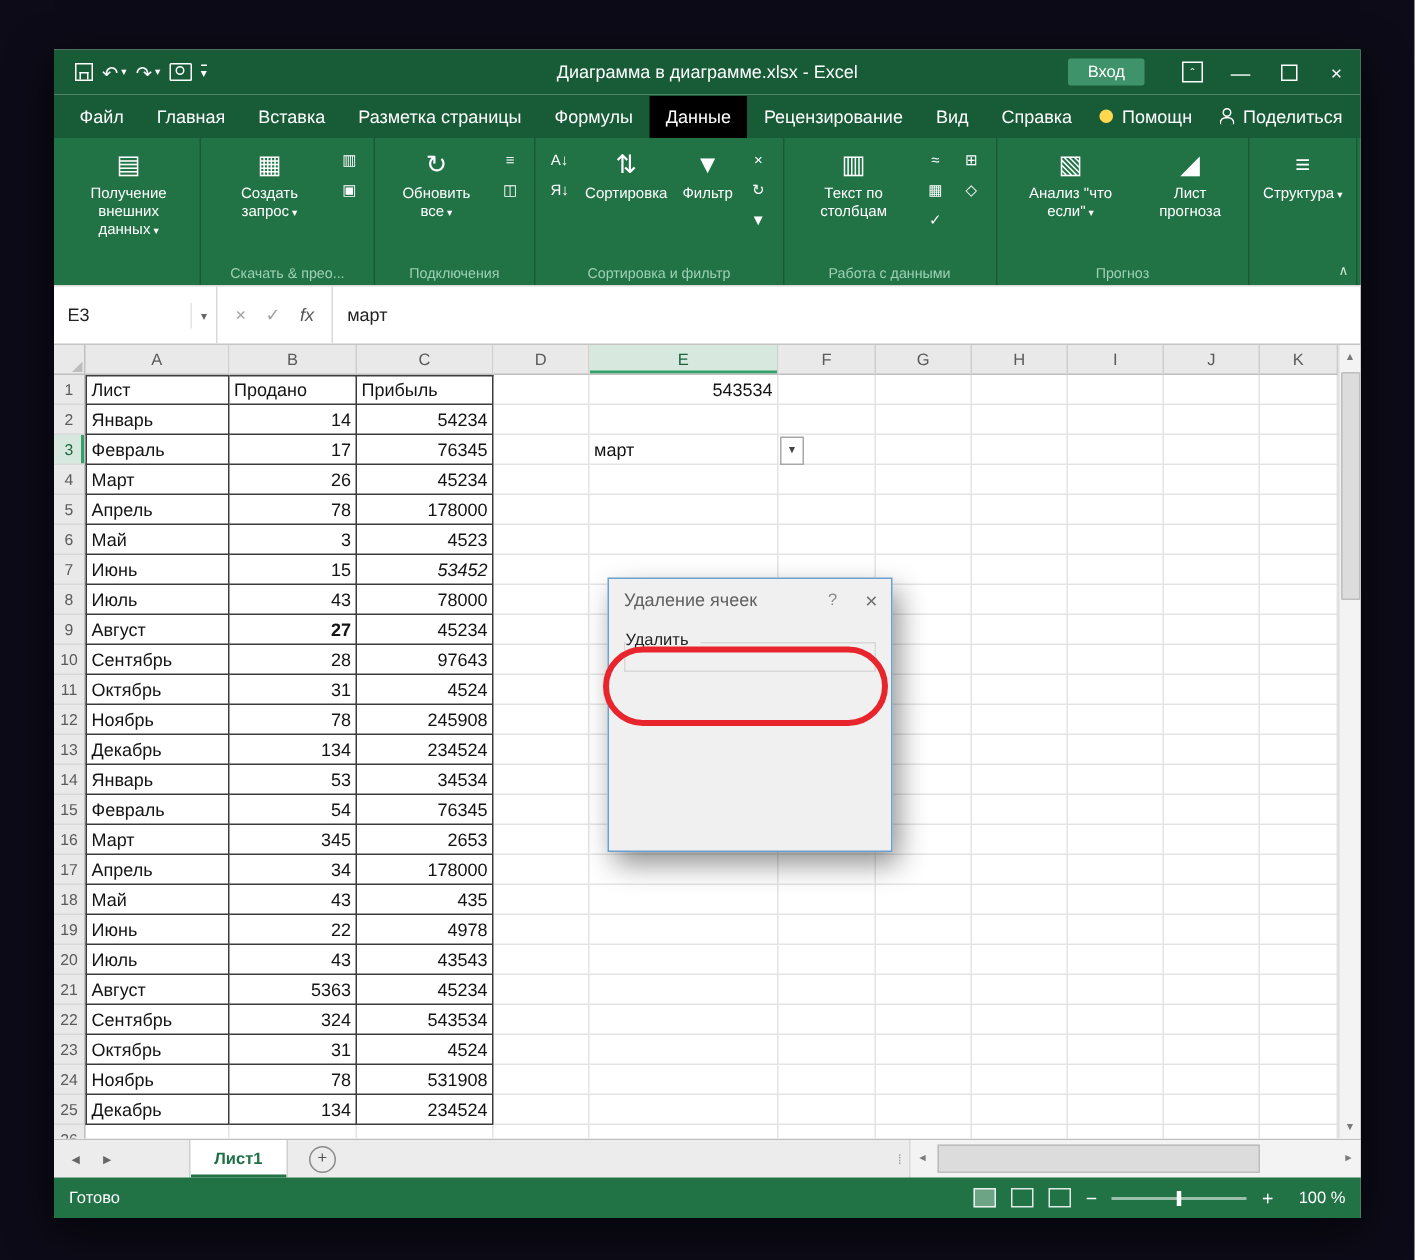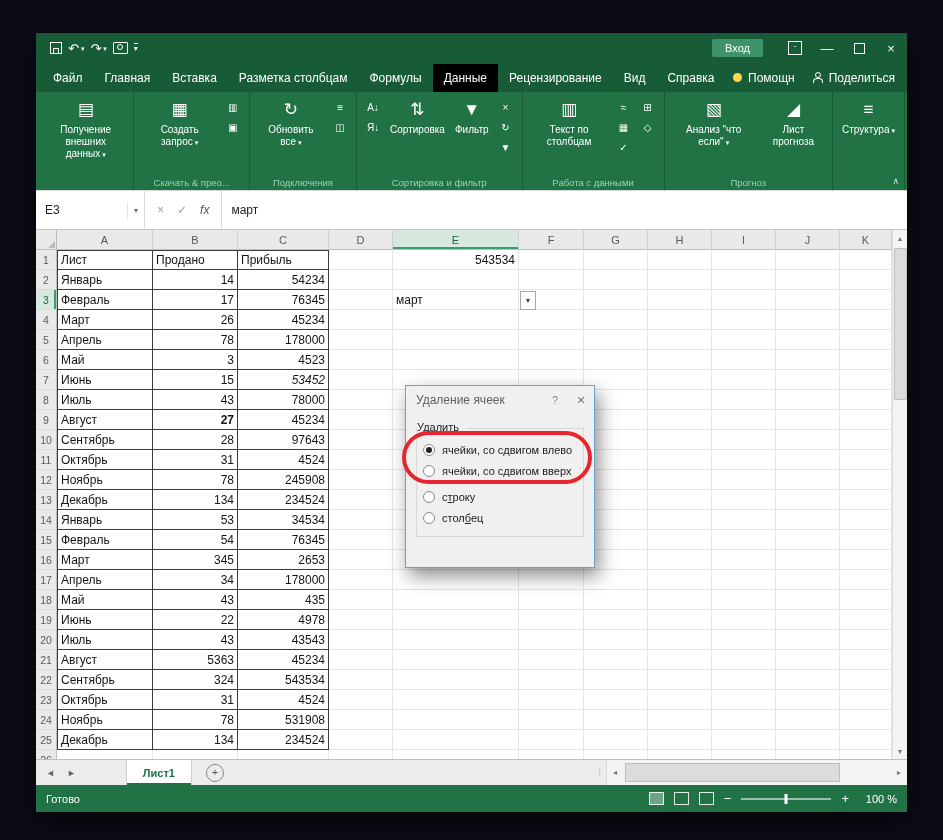--- a/index.html
+++ b/index.html
@@ -152,39 +152,40 @@
           <span>↷</span>
           <span class="caret">▾</span>
         </span>
       <span class="qat-btn">
           <span class="i-cam"></span>
         </span>
       <span class="qat-btn">
           <span class="i-custom">▾</span>
         </span>
     </div>
+    <div class="title">Диаграмма в диаграмме.xlsx - Excel</div>
     <div class="tb-right">
       <span class="signin">Вход</span>
       <span class="winbtn">
           <span class="i-ribopt">ˆ</span>
         </span>
       <span class="winbtn">—</span>
       <span class="winbtn">
           <span class="i-max"></span>
         </span>
       <span class="winbtn">×</span>
     </div>
   </div>
 
   <div class="tabrow">
     <div style="display:flex">
         <div class="tab">Файл</div>
         <div class="tab">Главная</div>
         <div class="tab">Вставка</div>
-        <div class="tab">Разметка столбцам</div>
+        <div class="tab">Разметка страницы</div>
         <div class="tab">Формулы</div>
         <div class="tab active">Данные</div>
         <div class="tab">Рецензирование</div>
         <div class="tab">Вид</div>
         <div class="tab">Справка</div>
       </div>
     <div class="tabrow-right">
       <span class="tr-item">
           <span class="bulb"></span>
           <span>Помощн</span>
@@ -724,36 +725,18 @@
     <div class="dlg-titlebar">
       <span>Удаление ячеек</span>
       <span class="dlg-ctrl">
         <span>?</span>
         <span class="dlg-close">×</span>
       </span>
     </div>
     <div class="dlg-body">
       <div class="dlg-groupbox">
         <span class="dlg-legend">Удалить</span>
-        <div id="dlg-options">
-            <div class="opt">
-              <span class="radio on"></span>
-              <span class="opt-label">ячейки, со сдвигом влево</span>
-            </div>
-            <div class="opt">
-              <span class="radio"></span>
-              <span class="opt-label">ячейки, со сдвигом вверх</span>
-            </div>
-            <div class="opt gap">
-              <span class="radio"></span>
-              <span class="opt-label">с<u>т</u>року</span>
-            </div>
-            <div class="opt">
-              <span class="radio"></span>
-              <span class="opt-label">стол<u>б</u>ец</span>
-            </div>
-          </div>
       </div>
     </div>
     <div class="red-annotation" style="border-color: rgb(232, 37, 44);"></div>
   </div>
 
 </div>
 
 </body></html>

